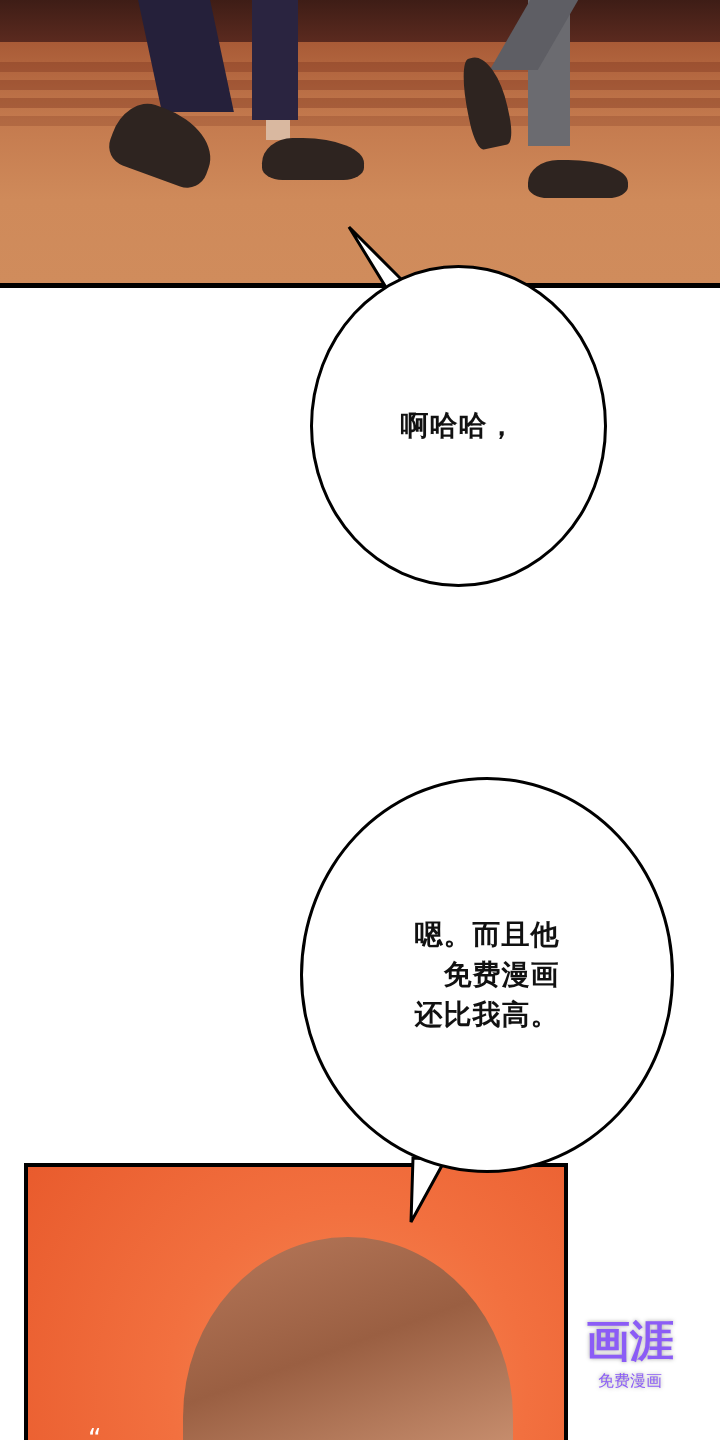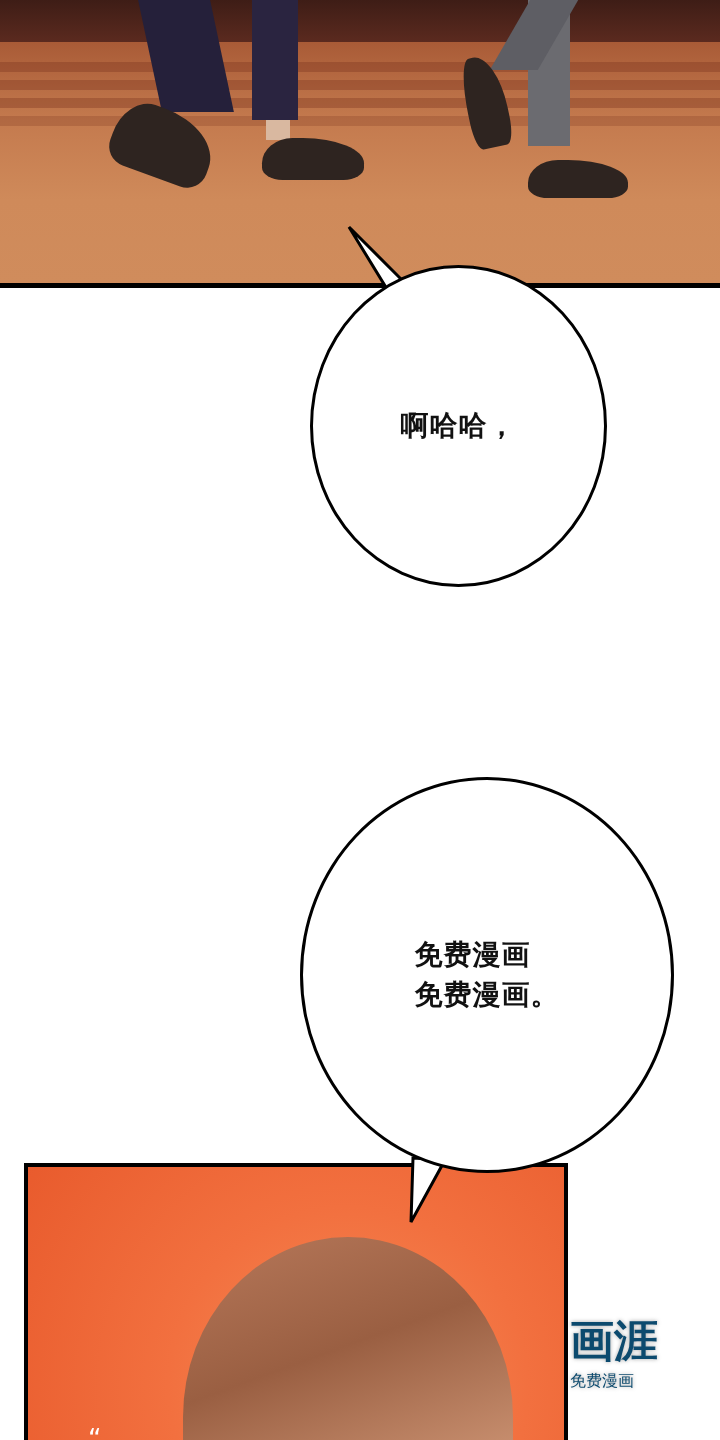--- a/index.html
+++ b/index.html
@@ -4,28 +4,28 @@
 <style>
   html, body { margin:0; padding:0; }
   body { width:720px; height:1440px; position:relative; overflow:hidden; background:#ffffff; font-family:"DejaVu Sans", sans-serif; }
   .panel-top { position:absolute; left:0; top:0; width:720px; height:285px; overflow:hidden;
     background: linear-gradient(180deg,#5a2a1e 0px,#6b3322 30px,#a85a36 40px,#c47a4e 120px,#cf8a5a 200px,#d08c5c 285px); }
   .panel-top .wall { position:absolute; left:0; top:0; width:720px; height:42px; background:linear-gradient(180deg,#3e1d16,#5b2a1f); }
   .shadow-stripe { position:absolute; height:10px; background:rgba(120,50,30,0.35); }
   .panel-border-bottom { position:absolute; left:0; top:283px; width:720px; height:5px; background:#000; }
   .leg { position:absolute; }
   .shoe { position:absolute; background:#2e2420; border-radius: 30% 60% 20% 20% / 60% 60% 30% 30%; }
-  .bubble { position:absolute; background:#fff; border:3px solid #000; border-radius:50%; box-sizing:border-box; display:flex; align-items:center; justify-content:center; text-align:left; }
+  .bubble { position:absolute; background:#fff; border:3px solid #000; border-radius:50%; box-sizing:border-box; display:flex; align-items:center; justify-content:center; text-align:right; }
   .bubble-text { font-size:28px; line-height:40px; color:#111; font-weight:bold; letter-spacing:1px; }
   .tail { position:absolute; }
   .panel-bottom { position:absolute; left:24px; top:1163px; width:544px; height:300px; border:4px solid #000; box-sizing:border-box; overflow:hidden;
     background: radial-gradient(circle at 320px 220px,#f58a55 0px,#f2703f 180px,#e85a2c 400px); }
   .hair { position:absolute; left:155px; top:70px; width:330px; height:300px; border-radius:50% 50% 20% 20% / 60% 60% 20% 20%;
     background: linear-gradient(160deg,#b7785a,#9a5f42 40%,#c99070 80%); }
-  .watermark { position:absolute; left:570px; top:1315px; width:120px; color:#0c4a6e; text-shadow:0 0 4px rgba(0,0,0,0.35); }
+  .watermark { position:absolute; left:570px; top:1315px; width:120px; color:#8b5cf6; text-shadow:0 0 4px rgba(0,0,0,0.35); text-align:center; }
   .wm-logo { font-size:44px; font-weight:bold; line-height:52px; }
   .wm-sub { font-size:16px; line-height:28px; }
   .quote-mark { position:absolute; left:88px; top:1424px; font-size:26px; color:#fff; }
 </style>
 </head>
 <body>
 
 <div class="panel-top">
   <div class="wall"></div>
   <div class="shadow-stripe" style="left:0;top:62px;width:720px;"></div>
@@ -59,22 +59,23 @@
 <div class="panel-bottom">
   <div class="hair"></div>
 </div>
 
 <svg class="tail" style="left:405px;top:1150px;" width="50" height="80">
   <polygon points="8,8 6,72 40,10" fill="#fff" stroke="#000" stroke-width="3"></polygon>
 </svg>
 
 <div class="bubble" style="left:300px;top:777px;width:374px;height:396px;">
   <div class="bubble-text">
+    <div>嗯。而且他</div>
     <div>免费漫画</div>
-    <div>免费漫画。</div>
+    <div>还比我高。</div>
   </div>
 </div>
 
 <div class="quote-mark">“</div>
 
 <div class="watermark">
   <div class="wm-logo">画涯</div>
   <div class="wm-sub">免费漫画</div>
 </div>
 

